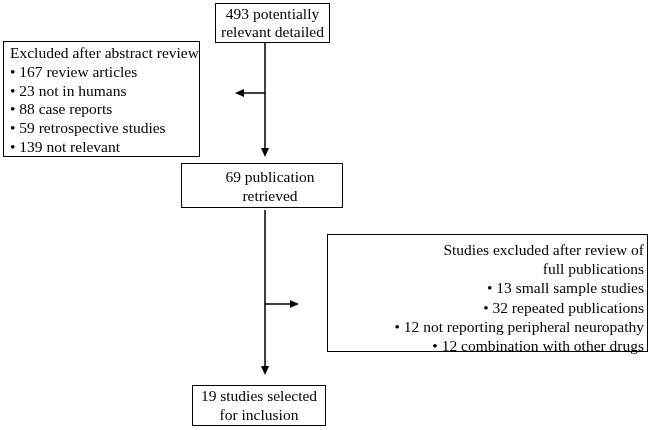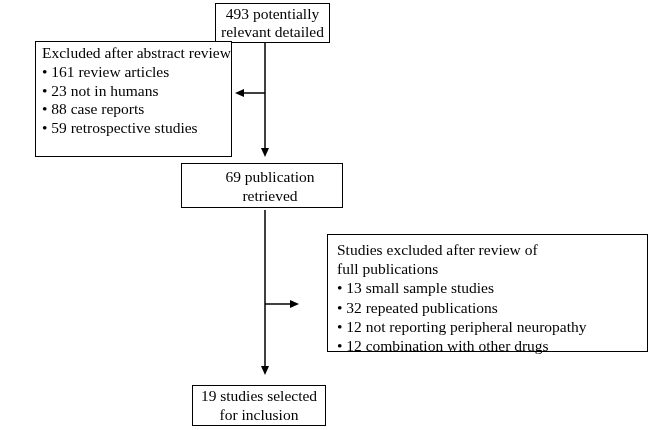--- a/index.html
+++ b/index.html
@@ -36,23 +36,23 @@
     align-items: center;
     justify-content: center;
     text-align: center;
     line-height: 18.5px;
   }
   .listbox {
     line-height: 18.8px;
     white-space: nowrap;
   }
   .box-top      { left: 215px; top: 3px;   width: 115px; height: 40px; }
-  .box-left     { left: 3px;   top: 41px;  width: 197px; height: 116px; padding: 2px 4px 0 6px; margin-left: 32px; }
+  .box-left     { left: 3px;   top: 41px;  width: 197px; height: 116px; padding: 2px 4px 0 6px; }
   .box-middle   { left: 181px; top: 163px; width: 162px; height: 45px; line-height: 19px; padding-left: 16px; }
-  .box-right    { left: 327px; top: 234px; width: 321px; height: 118px; padding: 5px 3px 0 9px; line-height: 19.2px; }
+  .box-right    { left: 327px; top: 234px; width: 321px; height: 118px; padding: 5px 3px 0 9px; line-height: 19.2px; text-align: right; }
   .box-bottom   { left: 192px; top: 385px; width: 134px; height: 41px; }
   .arrow-line   { stroke: #000000; stroke-width: 1.5; }
   .arrow-head   { fill: #000000; stroke: none; }
 </style>
 </head>
 <body>
 
 <div class="canvas">
 
   <svg class="arrows" viewBox="0 0 650 430" xmlns="http://www.w3.org/2000/svg">
@@ -74,24 +74,25 @@
     </g>
   </svg>
 
   <div class="box centered box-top">
     <div>493 potentially</div>
     <div>relevant detailed</div>
   </div>
 
   <div class="box listbox box-left">
     <div>Excluded after abstract review</div>
-    <div>• 161 review articles</div>
+    <div>• 167 review articles</div>
     <div>• 23 not in humans</div>
     <div>• 88 case reports</div>
     <div>• 59 retrospective studies</div>
+    <div>• 139 not relevant</div>
   </div>
 
   <div class="box centered box-middle">
     <div>69 publication retrieved</div>
   </div>
 
   <div class="box listbox box-right">
     <div>Studies excluded after review of</div>
     <div>full publications</div>
     <div>• 13 small sample studies</div>

